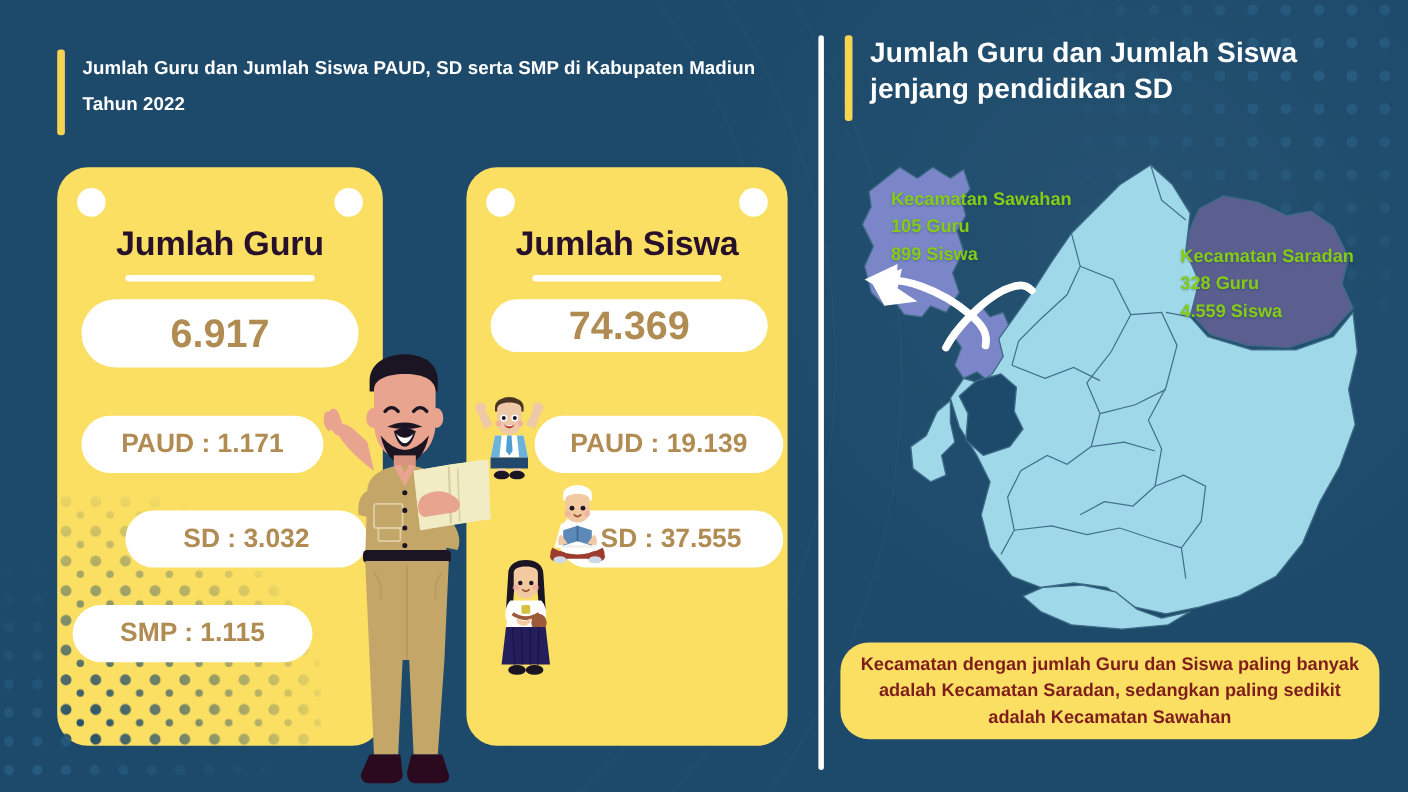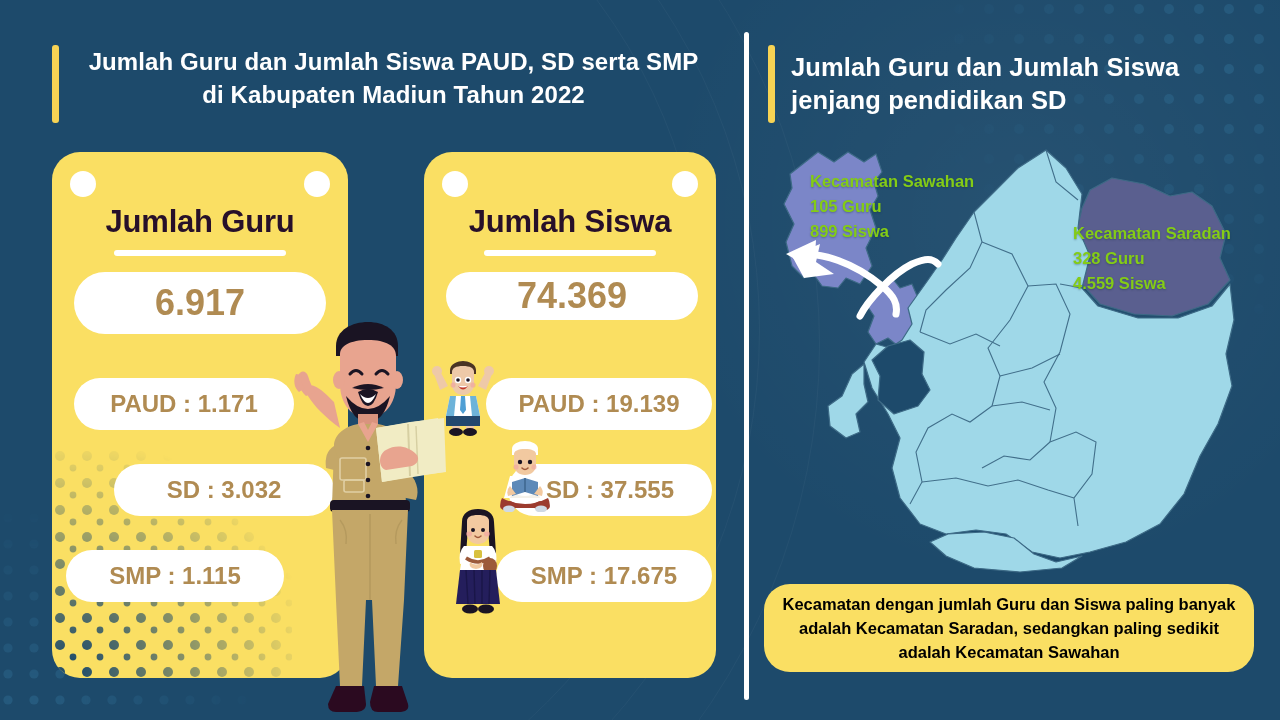--- a/index.html
+++ b/index.html
@@ -23,22 +23,22 @@
   .dots-bl { position:absolute; left:0; bottom:0; width:250px; height:210px; opacity:.5; }
 
   
   .title-block { position:absolute; display:flex; gap:16px; align-items:flex-start; }
   .title-bar { width:7px; border-radius:3px; background:#f7d354; flex:none; }
   .title-text {
     color:#ffffff; font-weight:bold; letter-spacing:.1px;
   }
   #title-left { left:52px; top:45px; width:660px; }
   #title-left .title-bar { height:78px; }
-  #title-left .title-text { font-size:24px; line-height:33px;text-align:center; }
-  #title-right { left:768px; top:45px; width:470px;align-items:center; }
+  #title-left .title-text { font-size:17px; line-height:33px; }
+  #title-right { left:768px; top:32px; width:470px; }
   #title-right .title-bar { height:78px; }
   #title-right .title-text { font-size:25.5px; line-height:33px; }
 
   
   .divider {
     position:absolute; left:744px; top:32px; width:5px; height:668px;
     background:#ffffff; border-radius:3px;
   }
 
   
@@ -100,21 +100,21 @@
     text-shadow:0 1px 2px rgba(20,40,60,.35);
   }
   #label-sawahan { left:810px; top:169px; }
   #label-saradan { left:1073px; top:221px; }
 
   
   #caption {
     position:absolute; left:764px; top:584px; width:490px; height:88px;
     background:#fadf63; border-radius:26px;
     display:flex; align-items:center; justify-content:center; text-align:center;
-    color:#000000; font-weight:bold; font-size:16.5px; line-height:24px;
+    color:#7f1d1d; font-weight:bold; font-size:16.5px; line-height:24px;
     padding:0 18px; z-index:4;
   }
 </style>
 </head>
 <body>
 
 <div class="bg-wrap">
   <div class="bg-glow"></div>
   <div class="bg-arc" style="left:-420px;top:-260px;width:1180px;height:1180px;"></div>
   <div class="bg-arc" style="left:-470px;top:-300px;width:1290px;height:1290px;"></div>
@@ -196,21 +196,20 @@
 
 <div class="stat-card" id="card-siswa">
   <div class="punch l"></div>
   <div class="punch r"></div>
   <div class="card-head">Jumlah Siswa</div>
   <div class="card-rule"></div>
 
   <div class="pill total" id="siswa-total">74.369</div>
   <div class="pill sub" id="siswa-paud">PAUD : 19.139</div>
   <div class="pill sub" id="siswa-sd">SD : 37.555</div>
-  <div class="pill sub" id="siswa-smp">SMP : 17.675</div>
 </div>
 
 <svg class="illus" id="teacher" viewBox="0 0 182 420">
 
   <path d="M62 128 C48 118 36 106 30 96 C26 90 30 84 36 86 C42 88 50 96 56 102 Z" fill="#e8a48f"></path>
   <path d="M28 96 C22 90 18 82 20 76 C22 70 28 70 30 76 C32 82 34 88 38 92 Z" fill="#e8a48f"></path>
   <path d="M18 74 c-3 6 -2 14 3 18 l6 -4 c-4 -4 -5 -9 -3 -13 z" fill="#e8a48f"></path>
 
   <path d="M58 46 C58 30 74 22 90 22 C106 22 120 30 120 46 L120 56 L58 56 Z" fill="#1a1423"></path>
 

